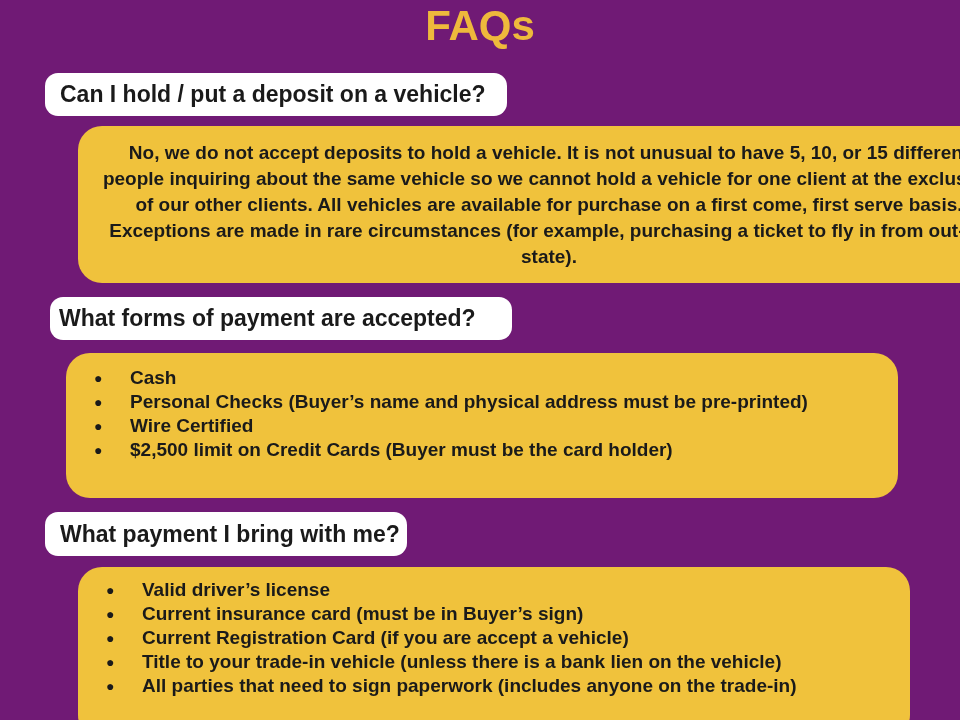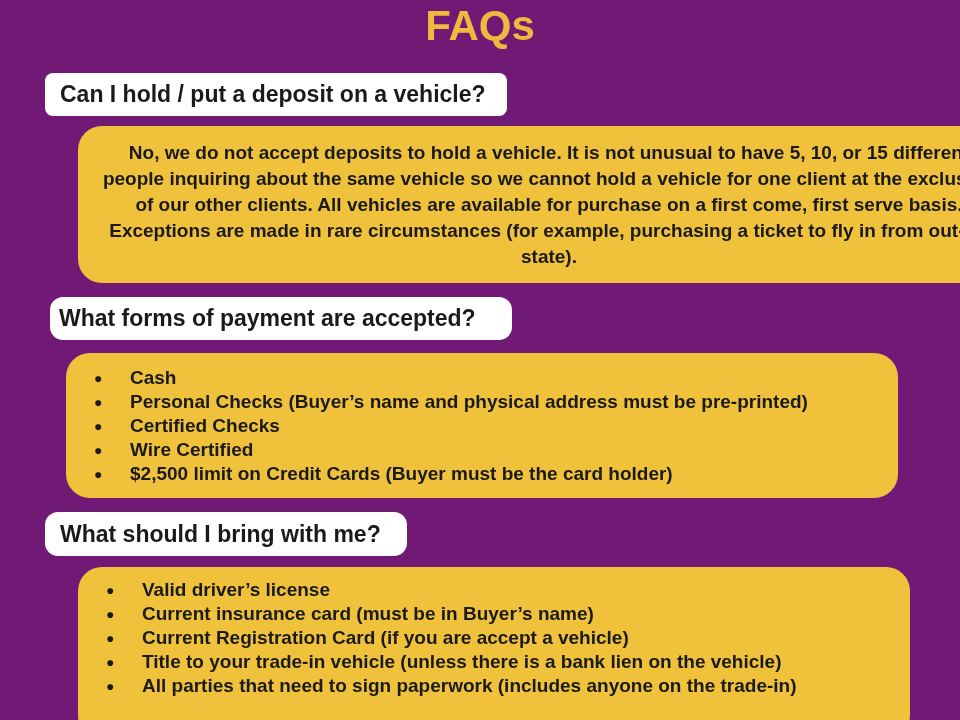--- a/index.html
+++ b/index.html
@@ -21,21 +21,21 @@
   }
   .q-pill{
     position:absolute;
     background:#ffffff;
     border-radius:13px;
     display:flex;align-items:center;
     padding-left:15px;
     font-size:23px;
     box-sizing:border-box;
   }
-  .q1{left:45px;top:73px;width:462px;height:43px;border-radius:8px;}
+  .q1{left:45px;top:73px;width:462px;height:43px;}
   .q2{left:50px;top:297px;width:462px;height:43px;padding-left:9px;}
   .q3{left:45px;top:512px;width:362px;height:44px;}
   .a-box{
     position:absolute;
     background:#F0C23C;
     border-radius:24px;
     box-sizing:border-box;
     font-size:19px;
   }
   .a1{
@@ -77,32 +77,31 @@
     <span>No, we do not accept deposits to hold a vehicle. It is not unusual to have 5, 10, or 15 different people inquiring about the same vehicle so we cannot hold a vehicle for one client at the exclusion of our other clients. All vehicles are available for purchase on a first come, first serve basis. Exceptions are made in rare circumstances (for example, purchasing a ticket to fly in from out-of-state).</span>
   </div>
 
   <div class="q-pill q2">
     <span>What forms of payment are accepted?</span>
   </div>
   <div class="a-box a2">
     <ul class="bullets">
       <li>Cash</li>
       <li>Personal Checks (Buyer’s name and physical address must be pre-printed)</li>
-      <li>Certified Checks</li>
       <li>Wire Certified</li>
       <li>$2,500 limit on Credit Cards (Buyer must be the card holder)</li>
     </ul>
   </div>
 
   <div class="q-pill q3">
-    <span>What should I bring with me?</span>
+    <span>What payment I bring with me?</span>
   </div>
   <div class="a-box a3">
     <ul class="bullets">
       <li>Valid driver’s license</li>
-      <li>Current insurance card (must be in Buyer’s name)</li>
+      <li>Current insurance card (must be in Buyer’s sign)</li>
       <li>Current Registration Card (if you are accept a vehicle)</li>
       <li>Title to your trade-in vehicle (unless there is a bank lien on the vehicle)</li>
       <li>All parties that need to sign paperwork (includes anyone on the trade-in)</li>
     </ul>
   </div>
 
 </div>
 
 </body></html>

